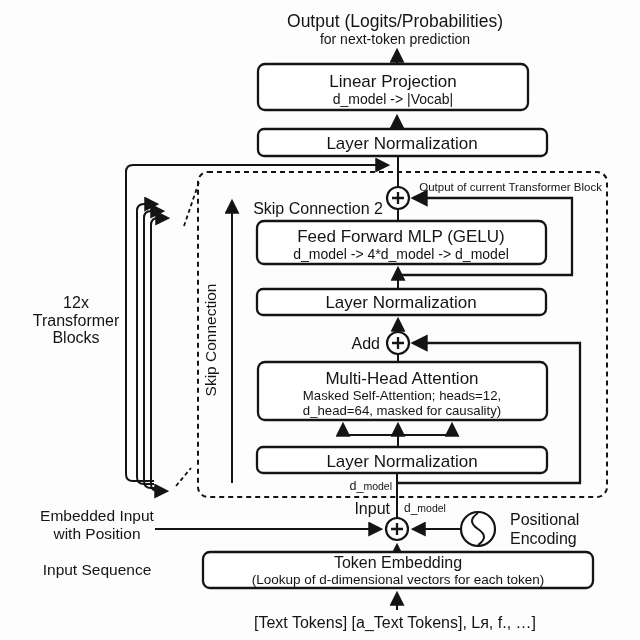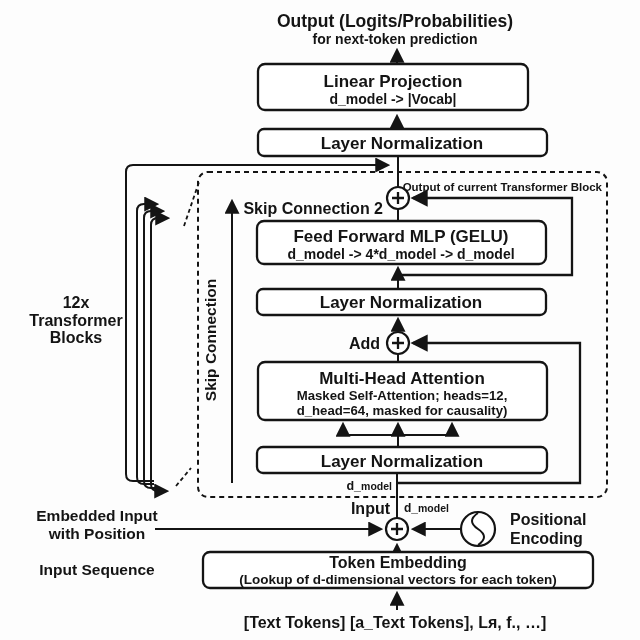--- a/index.html
+++ b/index.html
@@ -1,16 +1,16 @@
 <!DOCTYPE html>
 <html><head>
 <meta charset="utf-8">
 <style>
   html,body{margin:0;padding:0;background:#ffffff;}
-  .stage{width:640px;height:640px;background:#fdfdfd;position:relative;overflow:hidden;font-weight:bold;}
+  .stage{width:640px;height:640px;background:#fdfdfd;position:relative;overflow:hidden;}
   svg text{font-family:"Liberation Sans",sans-serif;fill:#141414;}
   .ln{stroke:#141414;stroke-width:2;fill:none;}
   .ln-thick{stroke:#141414;stroke-width:2.3;fill:none;}
   .box{fill:#ffffff;stroke:#141414;stroke-width:2.3;}
   .circ{fill:#ffffff;stroke:#141414;stroke-width:2.2;}
   .dash{stroke:#141414;stroke-width:2;fill:none;stroke-dasharray:5 4;}
   .dash-thin{stroke:#141414;stroke-width:1.8;fill:none;stroke-dasharray:4 3;}
   .t17{font-size:17px;}
   .t16{font-size:16px;}
   .t155{font-size:15.5px;}

